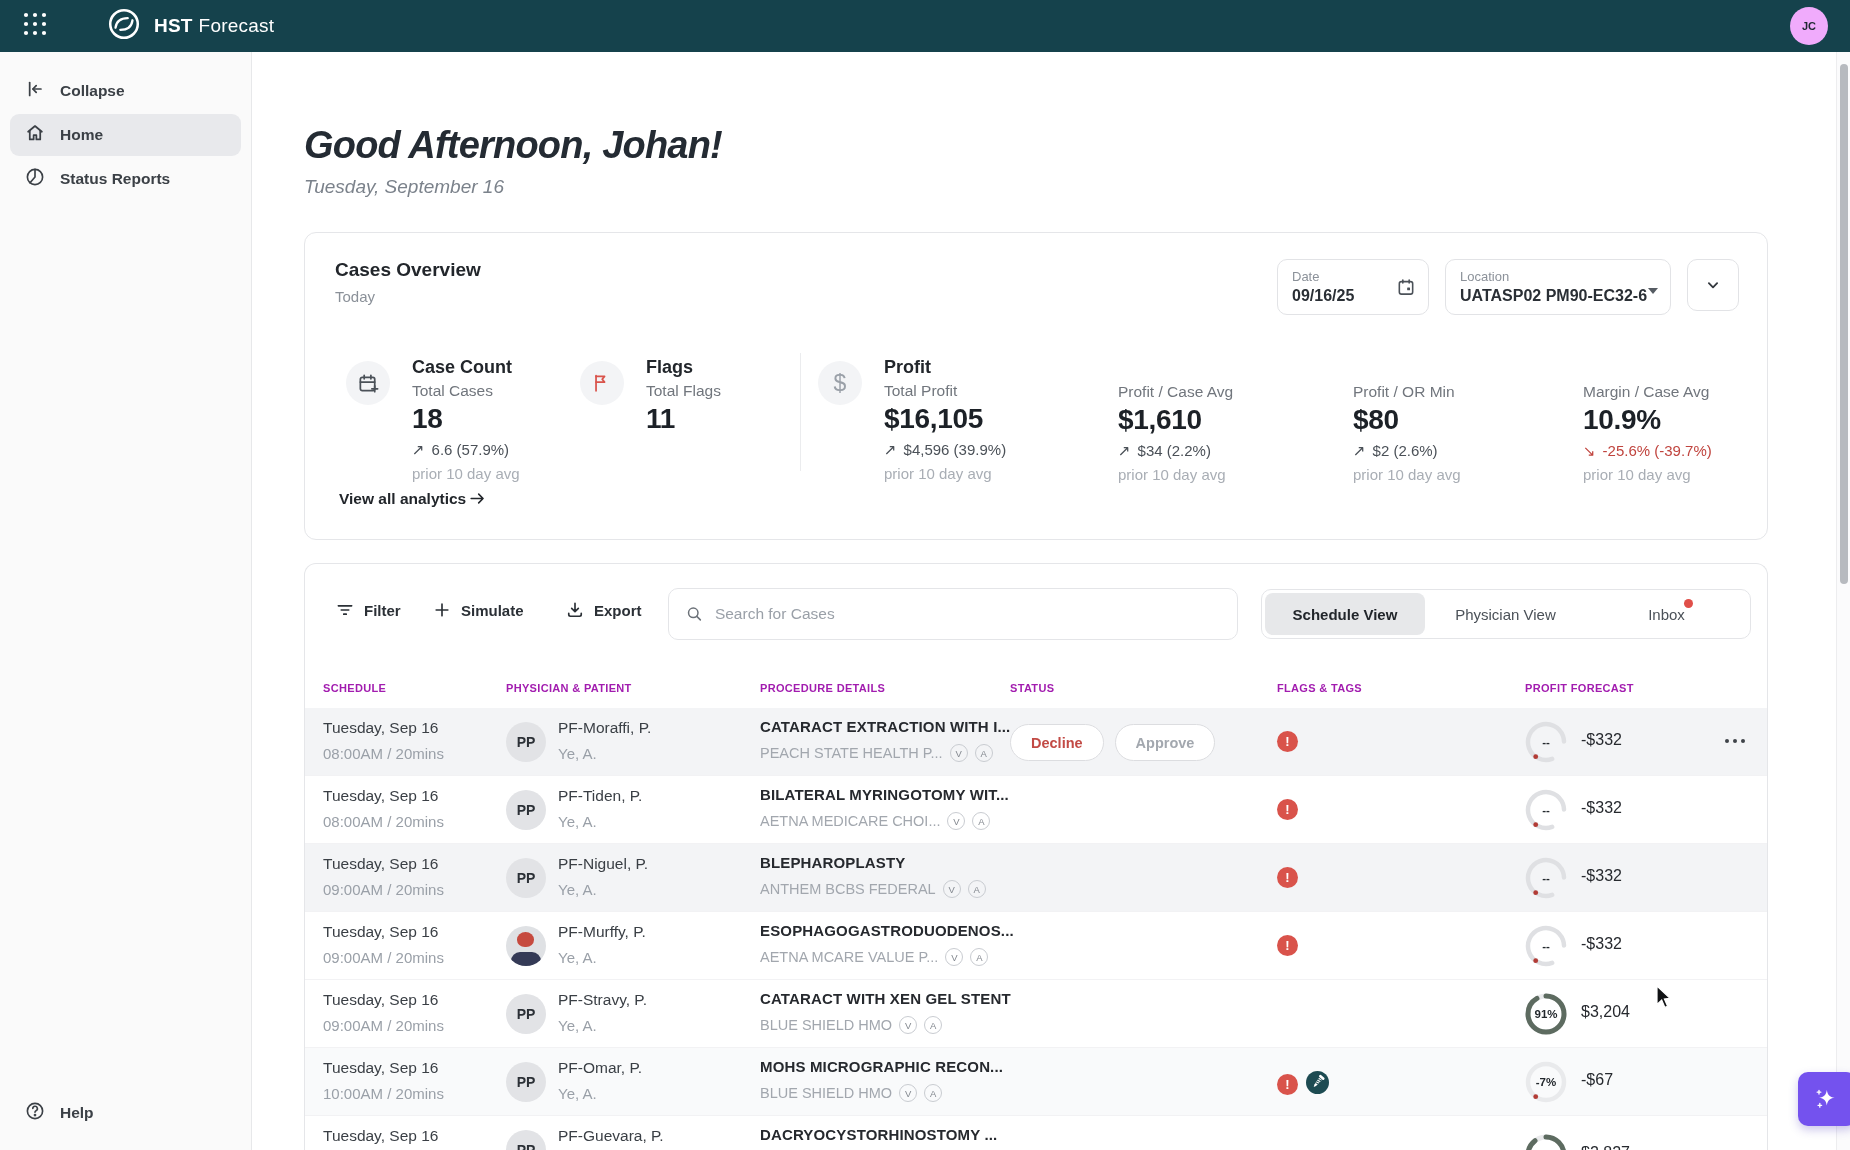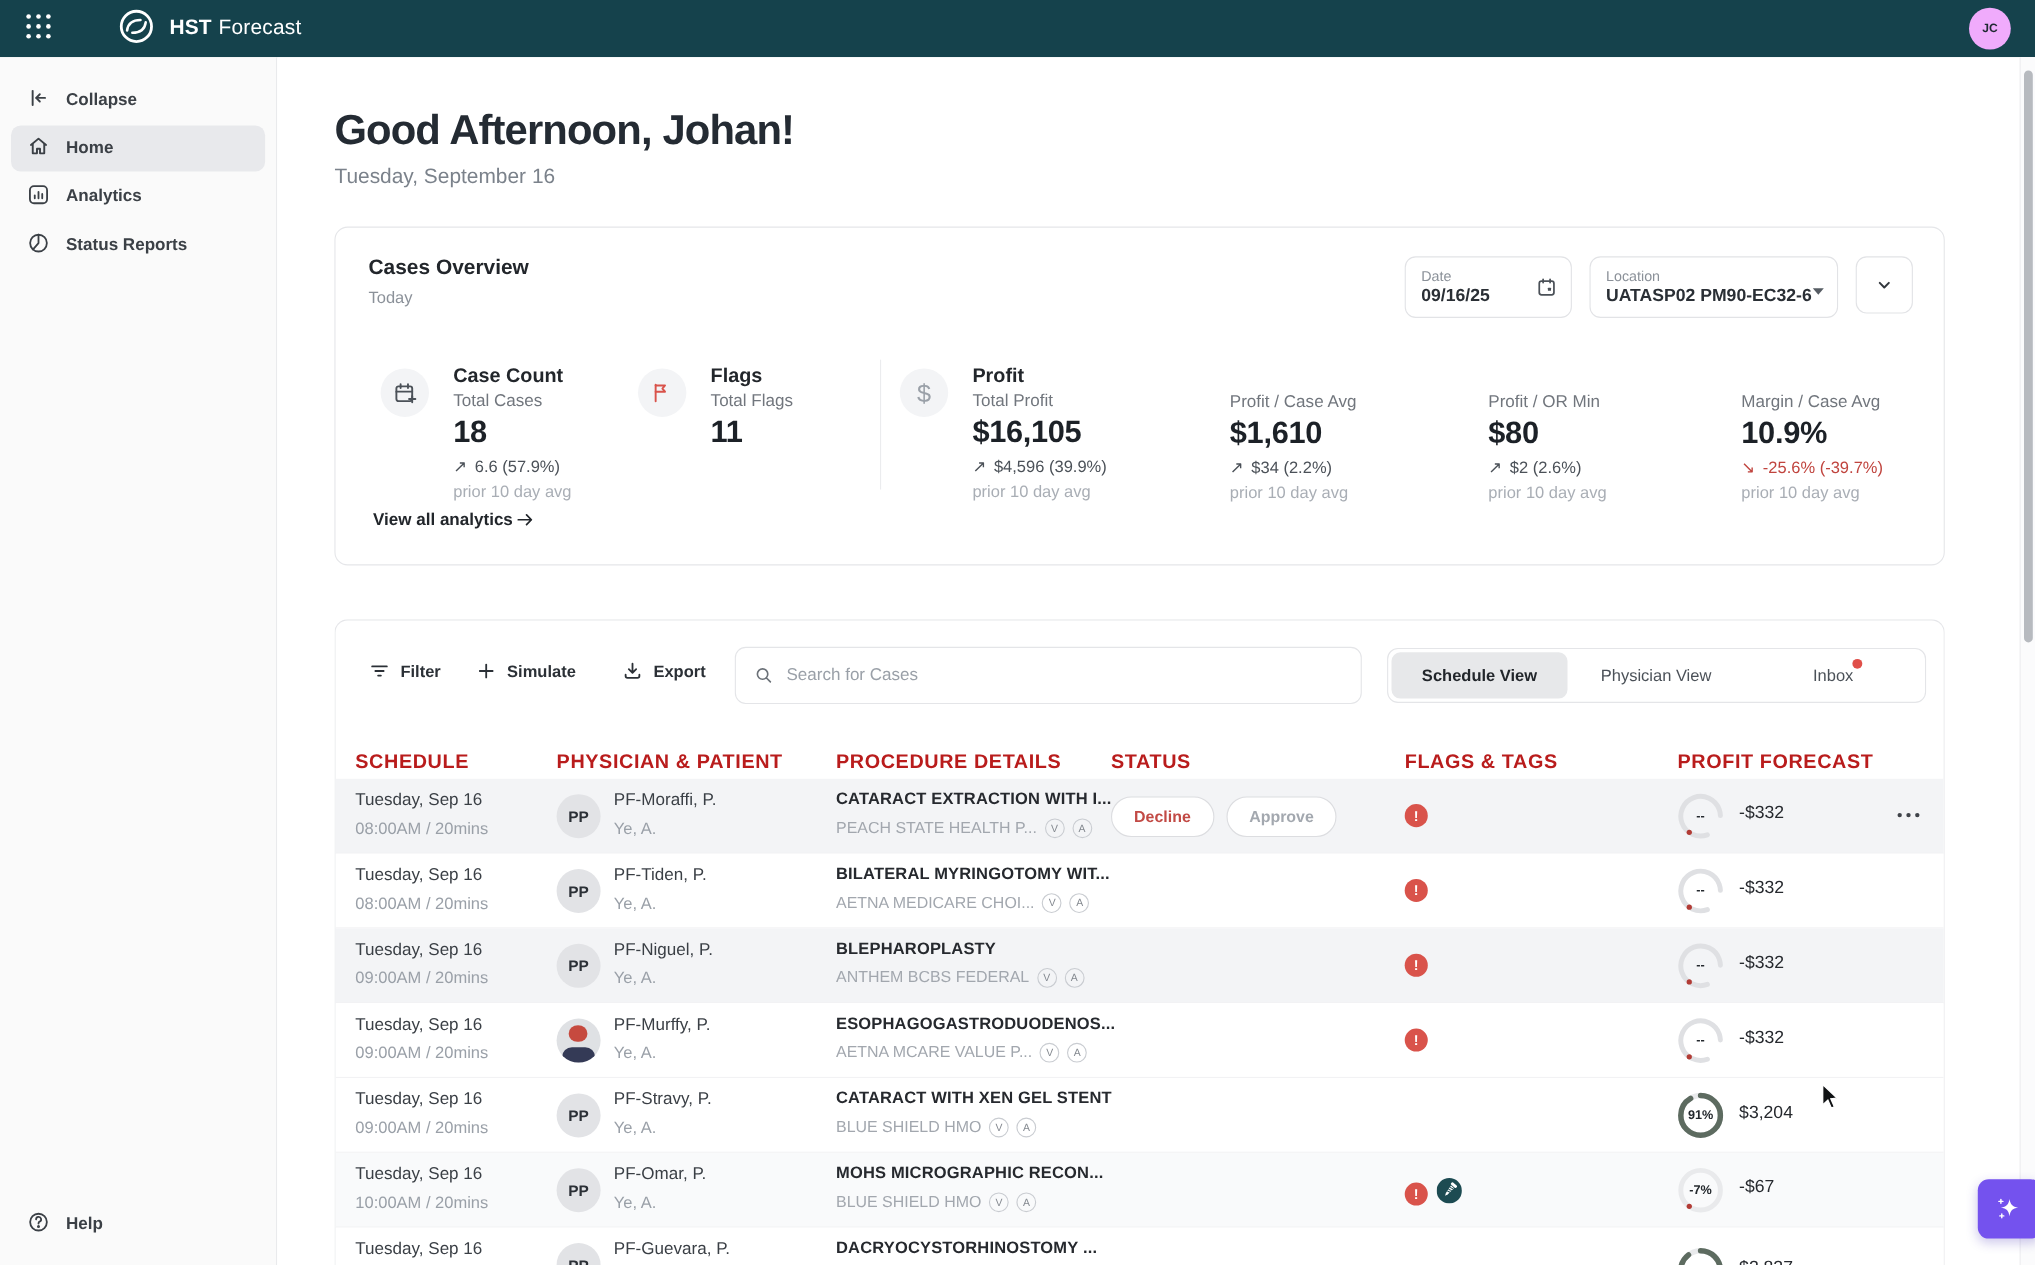--- a/index.html
+++ b/index.html
@@ -19,21 +19,21 @@
   
   .sidebar { position:absolute; top:52px; left:0; width:252px; bottom:0; background:#fafafa; border-right:1px solid #e7e8ea; }
   .side-item { display:flex; align-items:center; gap:14px; height:42px; margin:2px 10px; padding:0 14px; border-radius:9px; font-size:15.5px; font-weight:600; color:#3b4046; cursor:pointer; }
   .side-item.active { background:#e8e9ec; }
   .side-item svg { flex:0 0 auto; }
   .side-top { padding-top:16px; }
   .side-help { position:absolute; bottom:14px; left:0; right:0; }
 
   
   .main { position:absolute; top:52px; left:252px; right:0; bottom:0; background:#fff; }
-  .greeting { margin:46px 0 0 52px; }
+  .greeting { margin:72px 0 0 52px;font-style:italic; }
   .greeting h1 { font-size:38px; font-weight:700; color:#242b33; letter-spacing:-.8px; }
   .greeting .sub { margin-top:9px; font-size:19px; color:#7b828b; }
 
   
   .card { border:1px solid #e5e6e9; border-radius:12px; background:#fff; }
   .overview { position:relative; margin:34px 0 0 52px; width:1464px; height:308px; }
   .ov-title { position:absolute; left:30px; top:26px; font-size:19px; font-weight:700; color:#22262b; }
   .ov-sub { position:absolute; left:30px; top:55px; font-size:15px; color:#8b9199; }
   .ov-controls { position:absolute; right:28px; top:26px; display:flex; gap:16px; align-items:stretch; }
   .field { border:1px solid #e2e3e6; border-radius:10px; padding:9px 14px; position:relative; background:#fff; cursor:pointer; }
@@ -66,21 +66,21 @@
   .tool-btn { position:absolute; top:36px; display:flex; align-items:center; gap:9px; font-size:15px; font-weight:700; color:#2b3036; cursor:pointer; }
   .search { position:absolute; left:363px; top:24px; width:570px; height:52px; border:1px solid #e4e5e8; border-radius:10px; display:flex; align-items:center; padding:0 16px; gap:11px; }
   .search input { border:none; outline:none; font-size:15.5px; color:#33383e; width:100%; font-family:inherit; background:transparent; }
   .search input::placeholder { color:#9aa0a8; }
   .tabs { position:absolute; left:956px; top:25px; width:490px; height:50px; border:1px solid #e4e5e8; border-radius:10px; display:grid; grid-template-columns:160px 1fr 1fr; align-items:center; padding:0 3px; }
   .tab { font-size:15px; color:#4b5158; text-align:center; cursor:pointer; position:relative; height:42px; display:flex; align-items:center; justify-content:center; }
   .tab.active { background:#e7e8ea; border-radius:8px; font-weight:700; color:#22262b; }
   .tab .reddot { position:absolute; top:6px; right:54px; width:9px; height:9px; border-radius:50%; background:#e04f49; }
 
   .thead { position:absolute; left:0; top:110px; width:100%; height:34px; }
-  .th { position:absolute; top:8px; font-size:18px; font-weight:700; letter-spacing:.03em; color:#b91c1c; }
+  .th { position:absolute; top:8px; font-size:11px; font-weight:700; letter-spacing:.03em; color:#a21caf; }
   .tbody { position:absolute; left:0; top:144px; width:100%; }
   .row { position:relative; width:100%; height:68px; border-bottom:1px solid #f2f2f4; background:#fff; cursor:pointer; }
   .row.alt { background:#f3f4f6; }
   .row.faint { background:#f9fafb; }
   .c-date { position:absolute; left:18px; top:11px; font-size:15.5px; color:#3a3f45; }
   .c-time { position:absolute; left:18px; top:37px; font-size:15px; color:#9aa0a8; }
   .avatar { position:absolute; left:201px; top:14px; width:40px; height:40px; border-radius:50%; background:#e2e3e6; color:#2b3036; font-size:14px; font-weight:700; display:flex; align-items:center; justify-content:center; }
   .avatar.photo { overflow:hidden; background:#dfe1e4; }
   .avatar.photo::before { content:""; position:absolute; top:6px; left:11px; width:17px; height:15px; background:#c64a3f; border-radius:50% 50% 46% 46%; }
   .avatar.photo::after { content:""; position:absolute; bottom:-3px; left:5px; width:30px; height:17px; background:#343a56; border-radius:9px 9px 0 0; }
@@ -156,31 +156,20 @@
       <span>
         <svg width="22" height="22" viewBox="0 0 24 24" fill="none" stroke="#3b4046" stroke-width="1.9" stroke-linecap="round" stroke-linejoin="round">
           <path d="M4.5 10.6 12 4.4l7.5 6.2"></path>
             <path d="M6.3 9.6V19h4.2v-4.6h3V19h4.2V9.6"></path>
         </svg>
       </span>
       <span>Home</span>
     </div>
     <div class="side-item">
       <span>
-        <svg width="22" height="22" viewBox="0 0 24 24" fill="none" stroke="#3b4046" stroke-width="1.8" stroke-linecap="round">
-          <rect x="3.5" y="3.5" width="17" height="17" rx="4"></rect>
-          <path d="M8.3 15.6v-2.8"></path>
-            <path d="M12 15.6V9.2"></path>
-            <path d="M15.7 15.6v-4.4"></path>
-        </svg>
-      </span>
-      <span>Analytics</span>
-    </div>
-    <div class="side-item">
-      <span>
         <svg width="22" height="22" viewBox="0 0 24 24" fill="none" stroke="#3b4046" stroke-width="1.8" stroke-linecap="round" stroke-linejoin="round">
           <circle cx="12" cy="12" r="8.3"></circle>
             <path d="M12 3.7V12l-5.4 6.3"></path>
         </svg>
       </span>
       <span>Status Reports</span>
     </div>
   </div>
   <div class="side-help">
     <div class="side-item">

